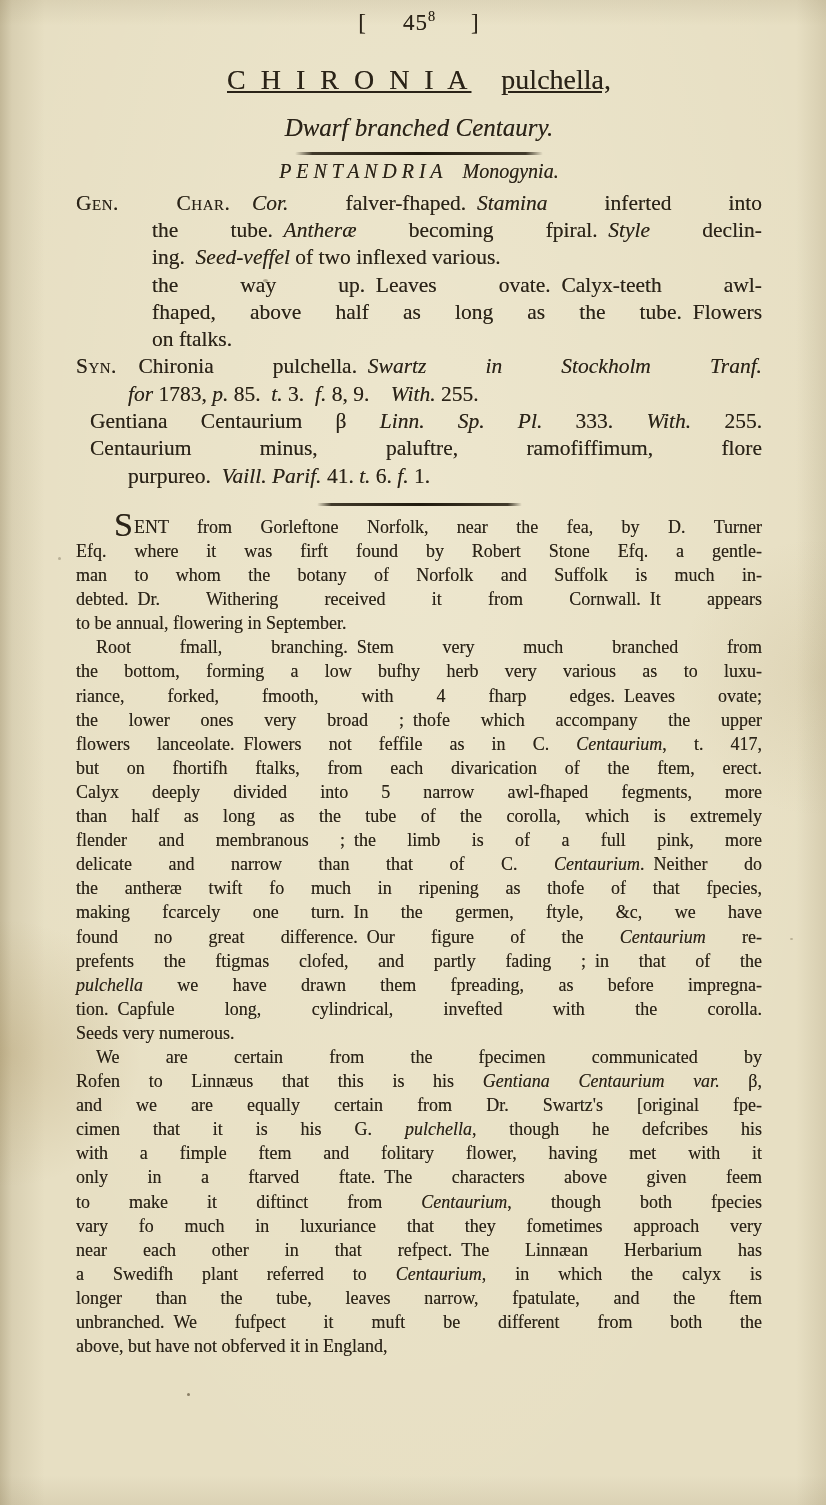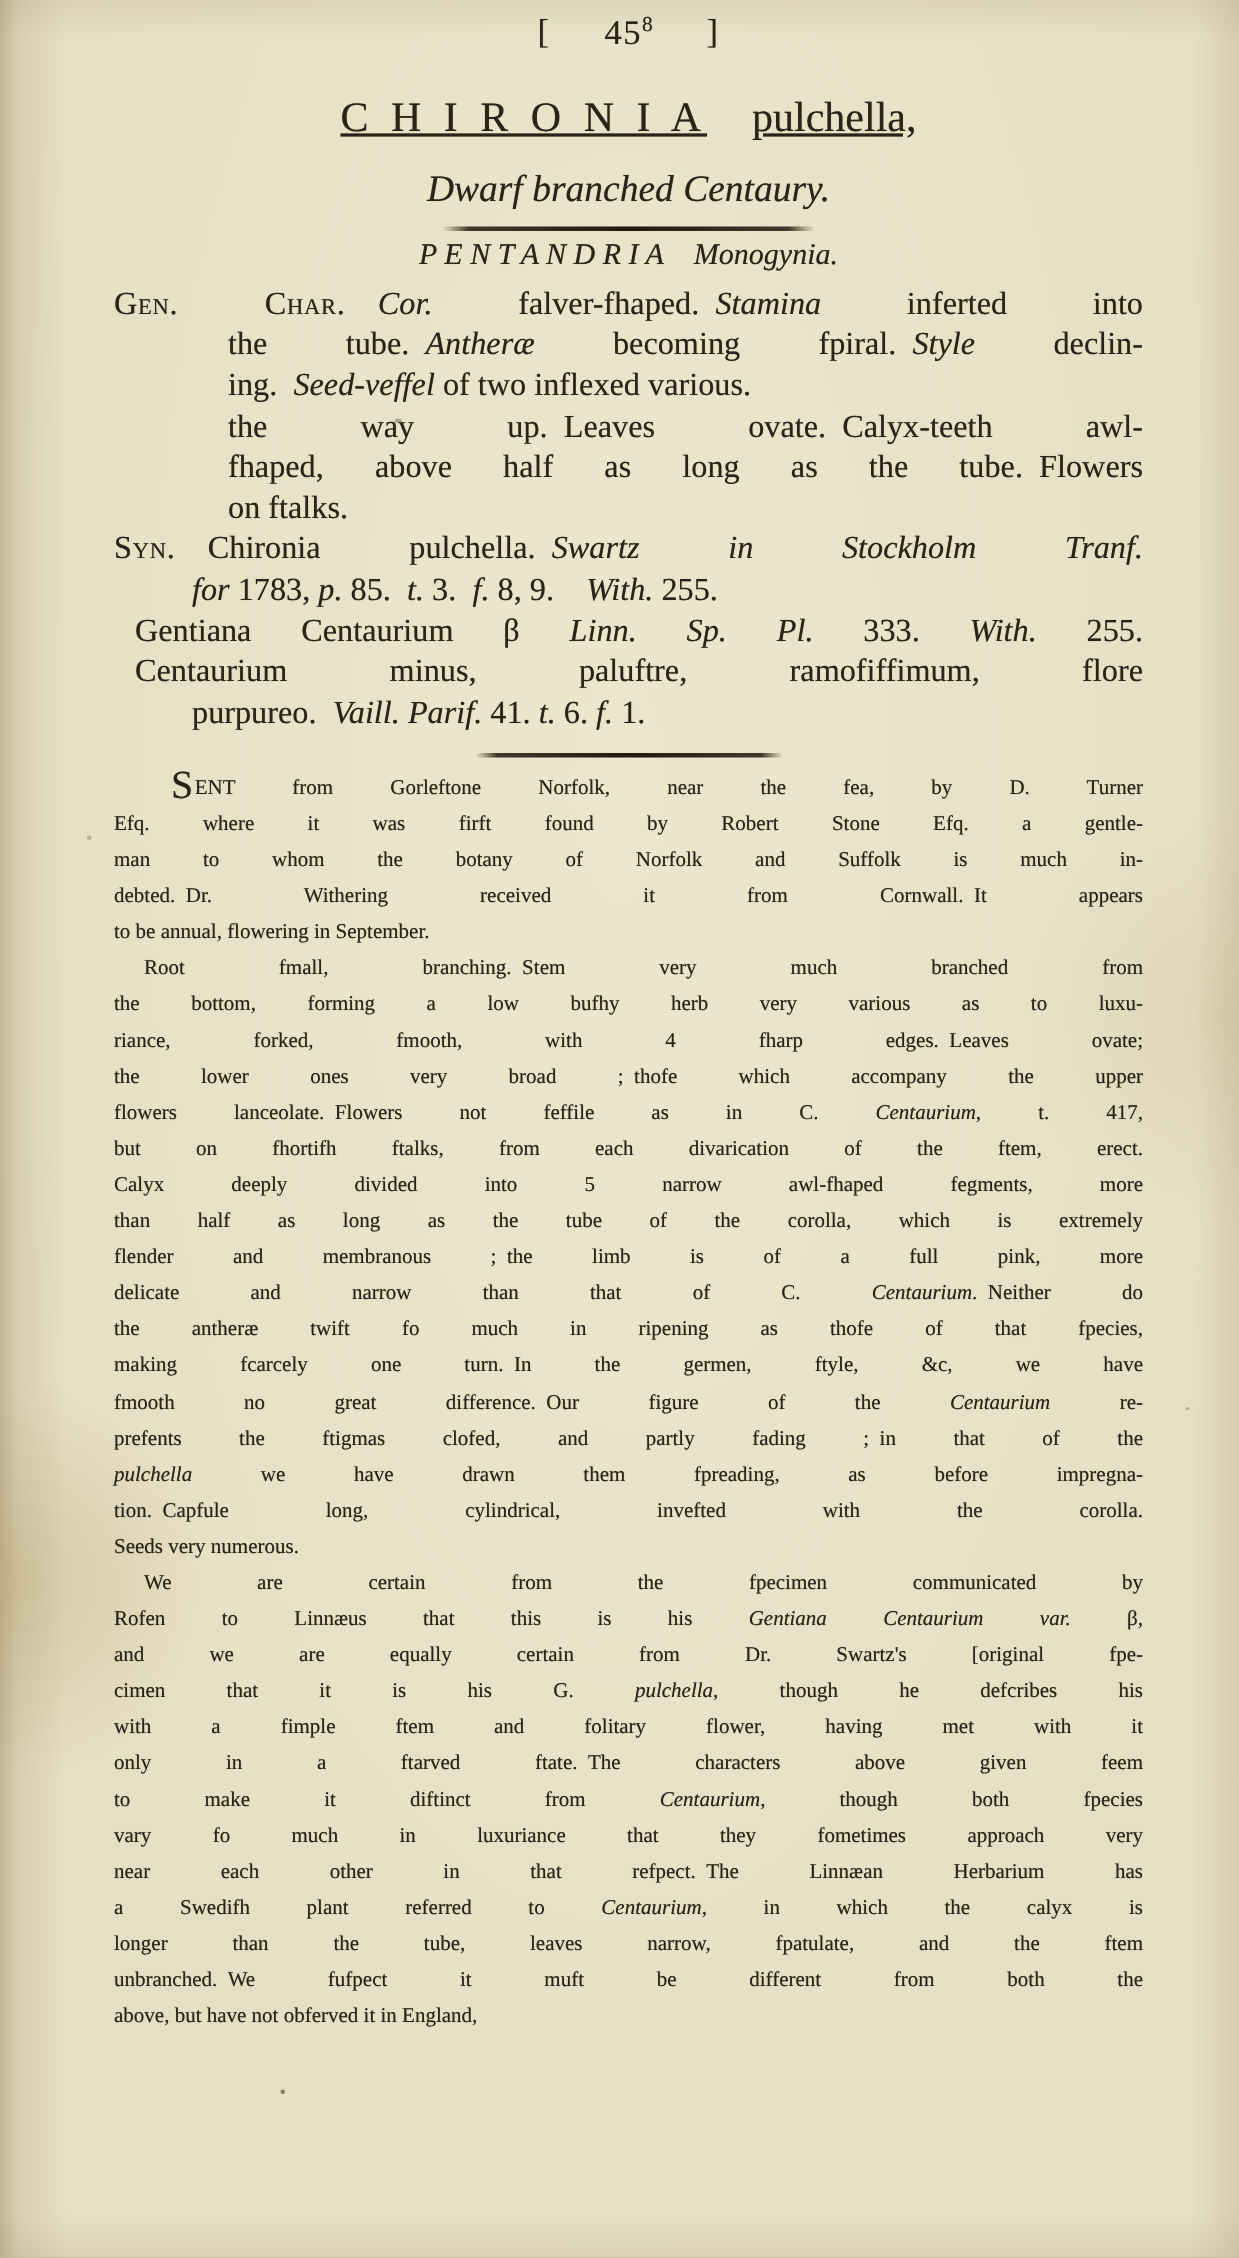--- a/index.html
+++ b/index.html
@@ -38,21 +38,21 @@
   .rule{height:3px;border:none;border-radius:2px;
     background:linear-gradient(90deg, rgba(35,28,14,0) 0%, rgba(35,28,14,0.85) 7%, #201a0d 50%, rgba(35,28,14,0.85) 93%, rgba(35,28,14,0) 100%);}
   .rule1{width:248px;margin:10px auto 5px auto;}
   .rule2{width:205px;margin:13px auto 9px auto;}
   
   .taxonomy{font-size:20px;margin-top:2px;text-align:center;}
   .torder{margin-left:20px;}
   
   .entries{margin-top:7px;font-size:21.5px;line-height:27.3px;}
   
-  .body{font-size:14px;line-height:24.1px;}
+  .body{font-size:18px;line-height:24.1px;}
   
   .tline{text-align:left;}
   .tline.just{text-align:justify;text-align-last:justify;}
   .ind0{padding-left:0;}
   .ind1{padding-left:76px;}
   .ind2{padding-left:52px;}
   .ind3{padding-left:14px;}
   .ind4{padding-left:38px;}
   .ind5{padding-left:20px;}
   
@@ -121,21 +121,21 @@
           <div class="tline ind0 just"><span>riance, forked, fmooth, with 4 fharp edges. Leaves ovate;</span></div>
           <div class="tline ind0 just"><span>the lower ones very broad ; thofe which accompany the upper</span></div>
           <div class="tline ind0 just"><span>flowers lanceolate. Flowers not feffile as in C. </span><span class="it">Centaurium</span><span>, t. 417,</span></div>
           <div class="tline ind0 just"><span>but on fhortifh ftalks, from each divarication of the ftem, erect.</span></div>
           <div class="tline ind0 just"><span>Calyx deeply divided into 5 narrow awl-fhaped fegments, more</span></div>
           <div class="tline ind0 just"><span>than half as long as the tube of the corolla, which is extremely</span></div>
           <div class="tline ind0 just"><span>flender and membranous ; the limb is of a full pink, more</span></div>
           <div class="tline ind0 just"><span>delicate and narrow than that of C. </span><span class="it">Centaurium</span><span>. Neither do</span></div>
           <div class="tline ind0 just"><span>the antheræ twift fo much in ripening as thofe of that fpecies,</span></div>
           <div class="tline ind0 just"><span>making fcarcely one turn. In the germen, ftyle, &amp;c, we have</span></div>
-          <div class="tline ind0 just"><span>fmooth no great difference. Our figure of the </span><span class="it">Centaurium</span><span> re-</span></div>
+          <div class="tline ind0 just"><span>found no great difference. Our figure of the </span><span class="it">Centaurium</span><span> re-</span></div>
           <div class="tline ind0 just"><span>prefents the ftigmas clofed, and partly fading ; in that of the</span></div>
           <div class="tline ind0 just"><span class="it">pulchella</span><span> we have drawn them fpreading, as before impregna-</span></div>
           <div class="tline ind0 just"><span>tion. Capfule long, cylindrical, invefted with the corolla.</span></div>
           <div class="tline ind0"><span>Seeds very numerous.</span></div>
         </div>
       <div class="para">
           <div class="tline ind5 just"><span>We are certain from the fpecimen communicated by</span></div>
           <div class="tline ind0 just"><span>Rofen to Linnæus that this is his </span><span class="it">Gentiana Centaurium var.</span><span> β,</span></div>
           <div class="tline ind0 just"><span>and we are equally certain from Dr. Swartz's [original fpe-</span></div>
           <div class="tline ind0 just"><span>cimen that it is his G. </span><span class="it">pulchella</span><span>, though he defcribes his</span></div>

